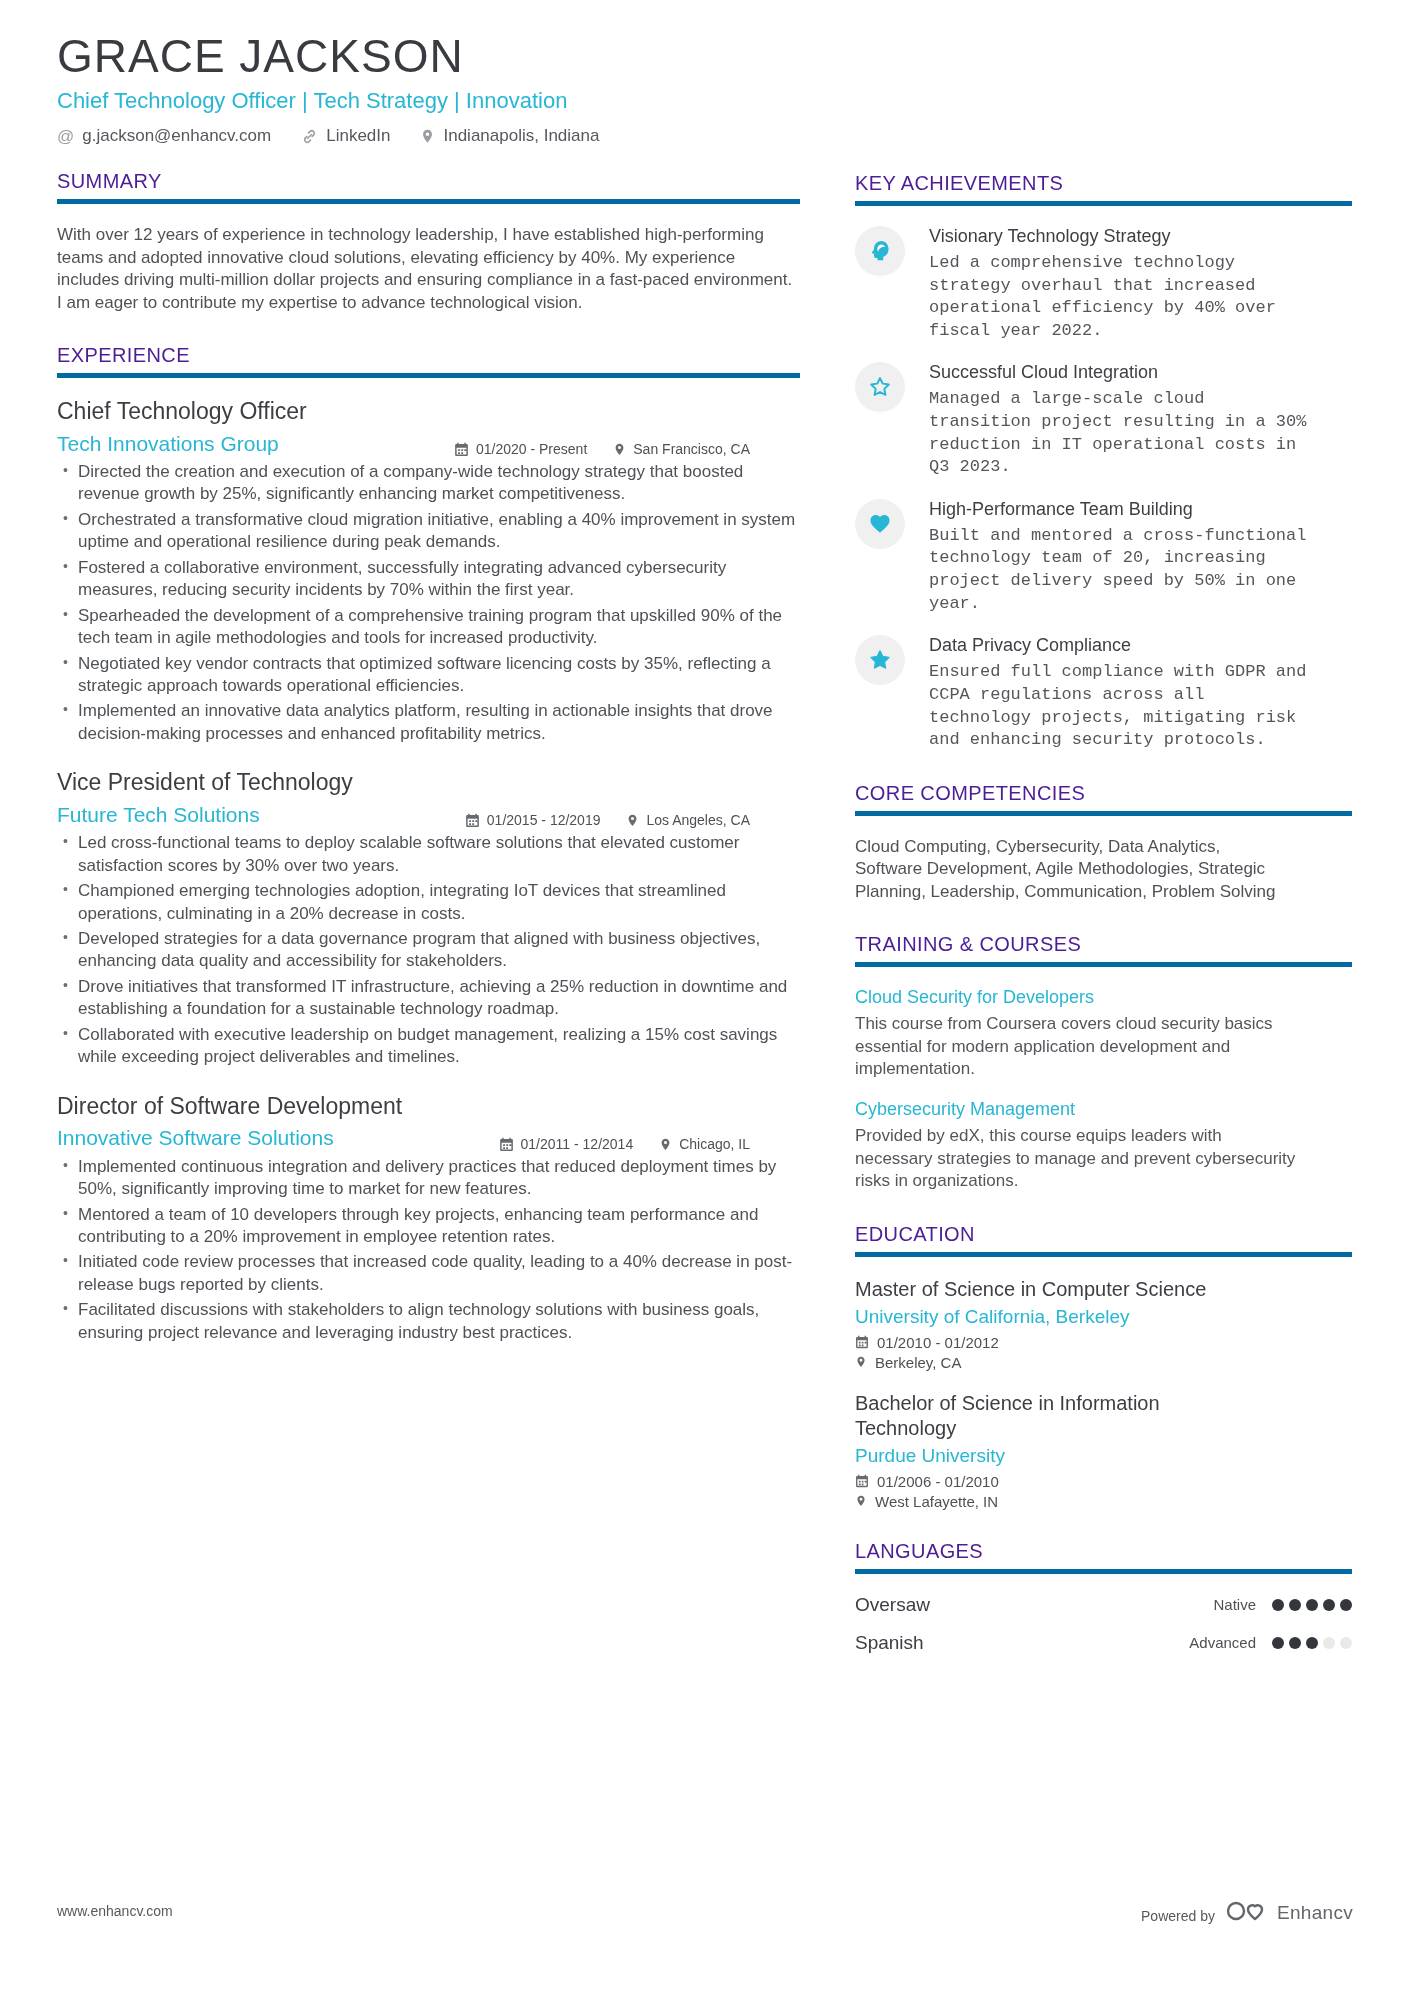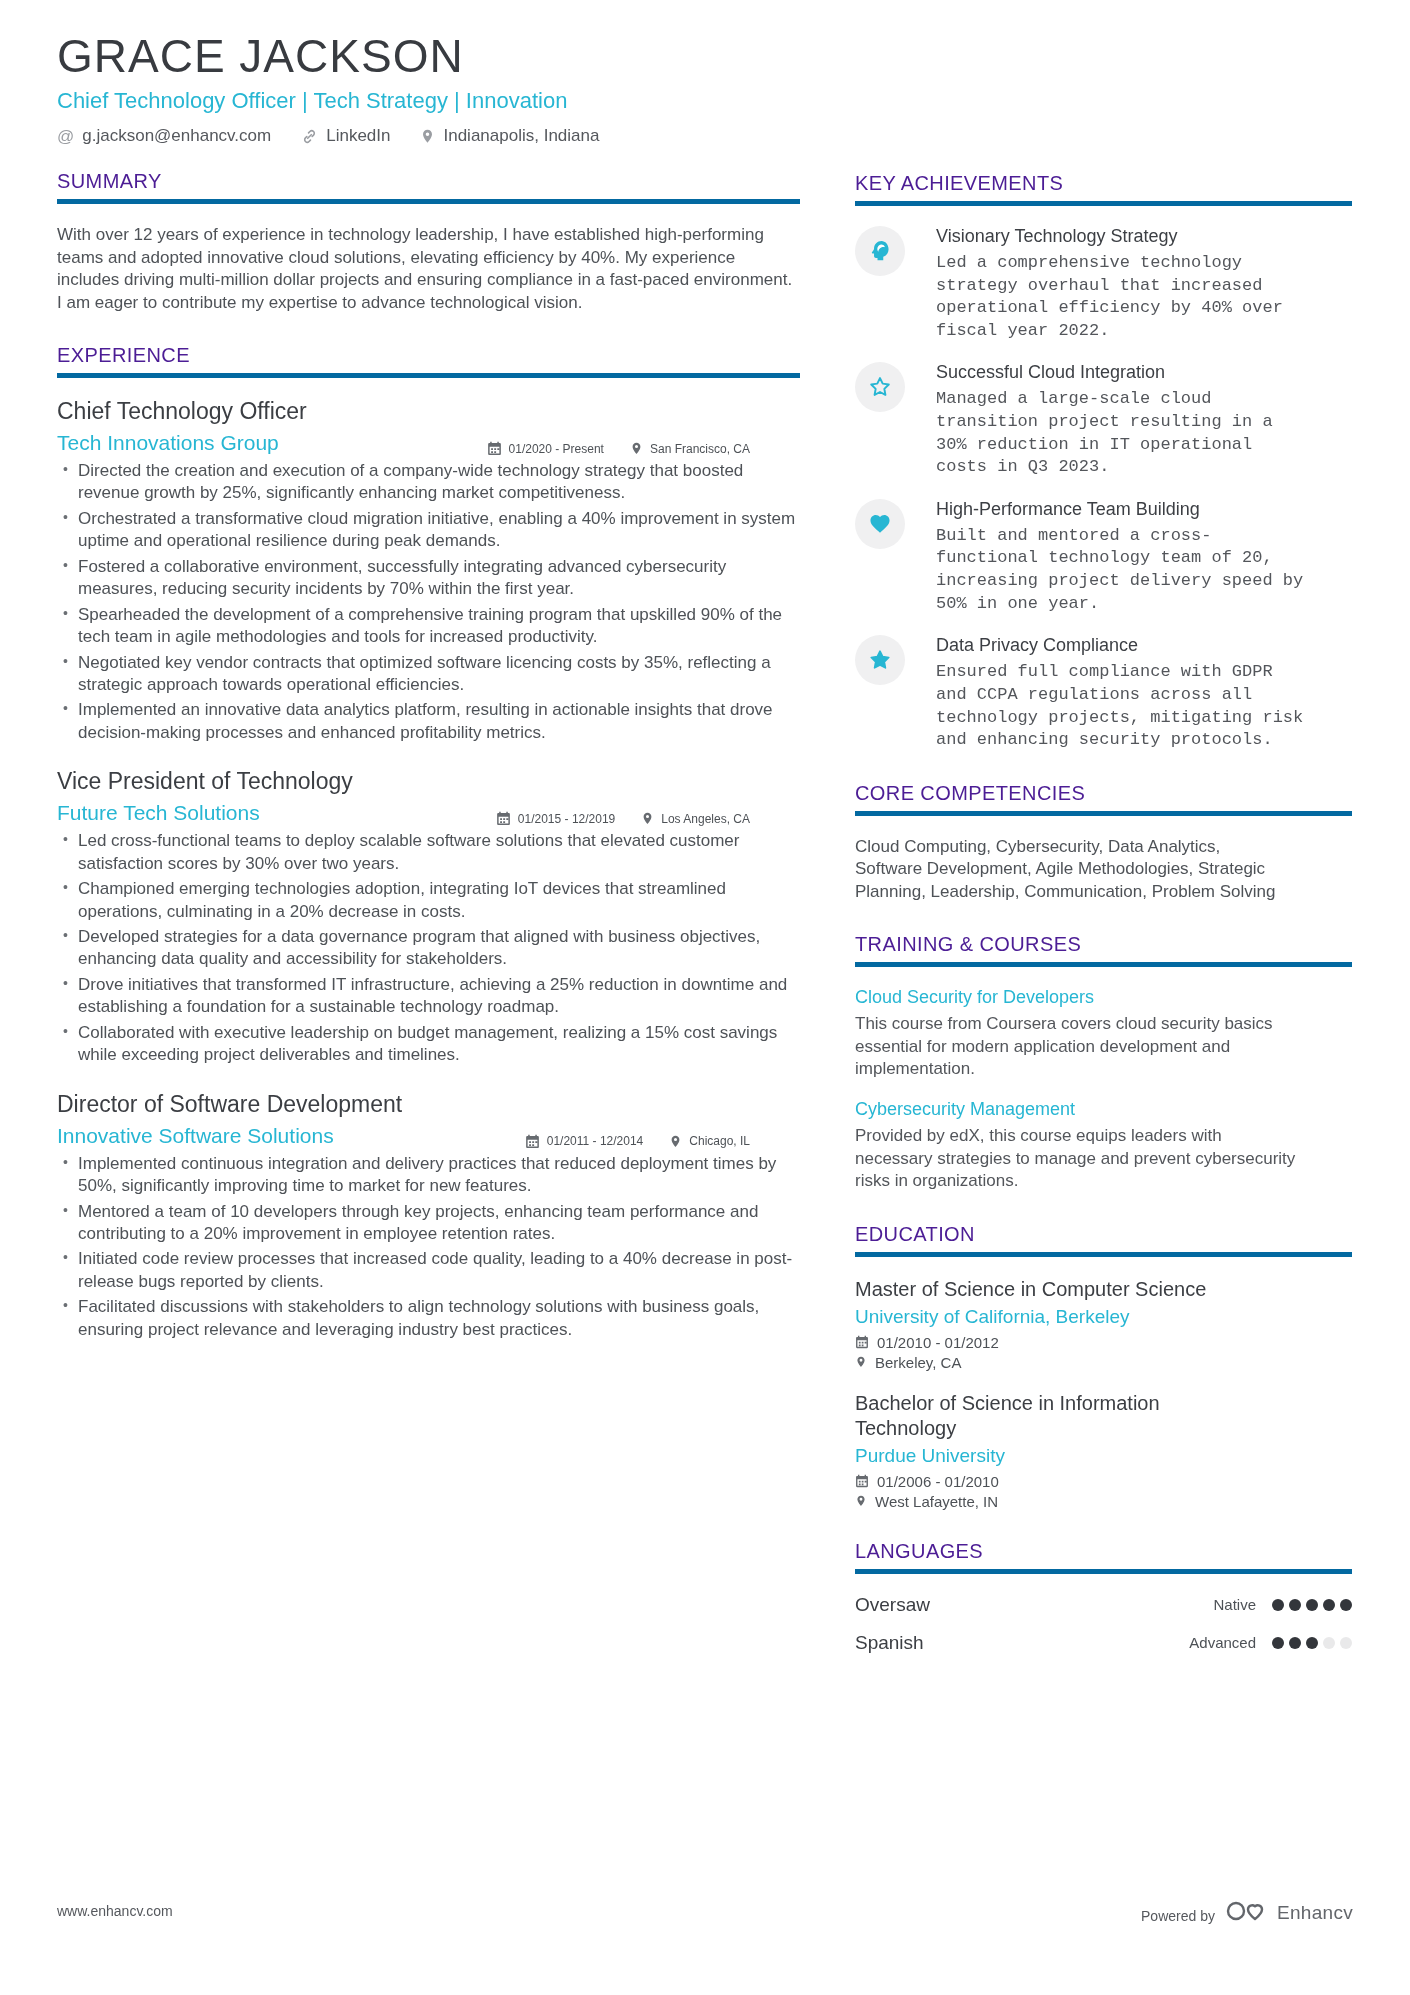--- a/index.html
+++ b/index.html
@@ -19,27 +19,27 @@
   
   .section{margin-bottom:30px;}
   .section-heading{font-size:20px;font-weight:400;color:#4c1d95;letter-spacing:.4px;padding-bottom:6px;border-bottom:5px solid #0369a1;margin-bottom:20px;}
   .body-text{font-size:17px;line-height:1.32;color:#4e5257;}
 
   
   .job{margin-bottom:24px;}
   .job-title{font-size:23px;color:#3b3e43;margin-bottom:5px;}
   .job-row{display:flex;align-items:center;padding-right:50px;margin-bottom:4px;}
   .company{font-size:21px;color:#27b6d3;flex:1;}
-  .meta{display:flex;align-items:center;gap:7px;font-size:12px;color:#4d5156;margin-left:26px;white-space:nowrap;margin-top:11px;}
+  .meta{display:flex;align-items:flex-end;gap:7px;font-size:14px;color:#4d5156;margin-left:26px;white-space:nowrap;margin-top:11px;}
   .job ul{margin:2px 0 0 0;padding-left:21px;list-style:none;}
   .job li{font-size:17px;line-height:1.32;color:#4e5257;margin-bottom:3px;position:relative;}
   .job li::before{content:"•";position:absolute;left:-15px;top:0;color:#6b6f74;font-size:14px;}
 
   
-  .ach-item{display:flex;gap:31px;margin-bottom:20px;padding-right:40px;}
+  .ach-item{display:flex;gap:24px;margin-bottom:20px;padding-right:40px;}
   .ach-icon{width:50px;height:50px;border-radius:50%;background:#f0f0f1;flex:none;display:flex;align-items:center;justify-content:center;}
   .ach-title{font-size:18px;color:#3c3f44;margin-bottom:5px;}
   .ach-text{font-size:17px;line-height:1.33;color:#53565b;font-family:Liberation Mono, monospace;}
 
   .pad-r{padding-right:55px;}
 
   
   .course{margin-bottom:18px;padding-right:55px;}
   .course-title{font-size:18px;color:#27b6d3;margin-bottom:5px;}
   .course-text{font-size:17px;line-height:1.33;color:#53565b;}

